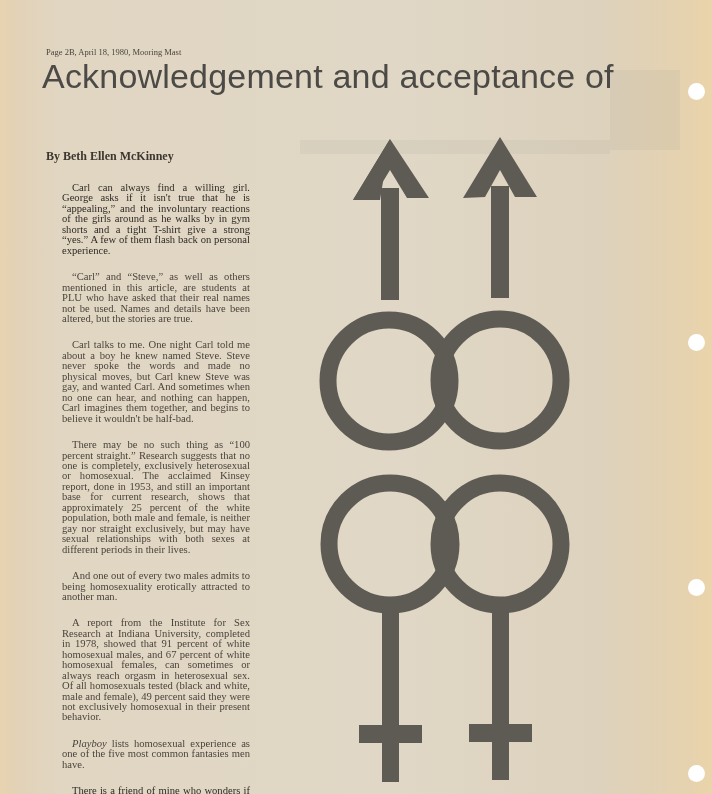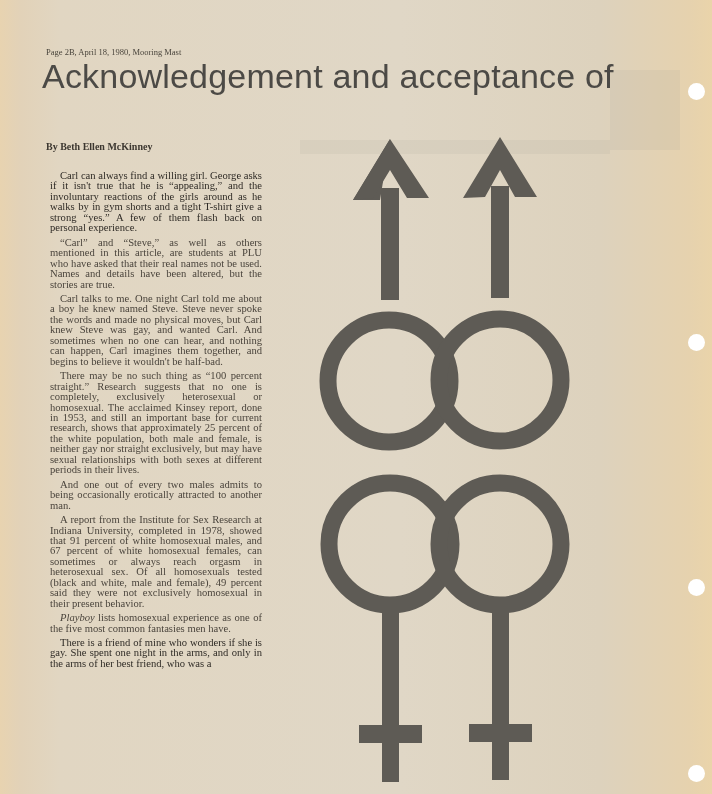--- a/index.html
+++ b/index.html
@@ -19,28 +19,28 @@
     font-size: 8.5px; color: #4a453c; letter-spacing: 0;
   }
   .headline {
     position: absolute; left: 42px; top: 60px; width: 620px;
     font-family: "Liberation Sans", "DejaVu Sans", sans-serif;
     font-size: 34px; line-height: 33px; color: #4c4a46; font-weight: normal;
     letter-spacing: 0.2px; margin: 0;
   }
   .headline span { display: block; }
   .byline {
-    position: absolute; left: 46px; top: 141px;
-    font-size: 10px; font-weight: bold; color: #3c3730;
+    position: absolute; left: 46px; top: 149px;
+    font-size: 12px; font-weight: bold; color: #3c3730;
   }
   .article {
     position: absolute; left: 46px; top: 167px; width: 220px;
     font-size: 10.6px; line-height: 10.45px; text-align: justify; color: #4a443c;
   }
-  .article p { margin: 4px; text-indent: 10px; }
+  .article p { margin: 16px; text-indent: 10px; }
   .article p.lead { color: #2e2a25; }
   .article em { }
   .graphic { position: absolute; left: 0; top: 0; }
   .hole {
     position: absolute; width: 17px; height: 17px; border-radius: 50%;
     background: #ffffff; left: 688px;
   }
   .ghost {
     position: absolute; background: rgba(150,150,140,0.10);
   }
@@ -59,21 +59,21 @@
     <span>Acknowledgement  and  acceptance  of</span>
   </h1>
 
   <div class="byline">By Beth Ellen McKinney</div>
 
   <div class="article">
     <p class="lead">Carl can always find a willing girl. George asks if it isn't true that he is “appealing,” and the involuntary reactions of the girls around as he walks by in gym shorts and a tight T-shirt give a strong “yes.” A few of them flash back on personal experience.</p>
     <p>“Carl” and “Steve,” as well as others mentioned in this article, are students at PLU who have asked that their real names not be used. Names and details have been altered, but the stories are true.</p>
     <p>Carl talks to me. One night Carl told me about a boy he knew named Steve. Steve never spoke the words and made no physical moves, but Carl knew Steve was gay, and wanted Carl. And sometimes when no one can hear, and nothing can happen, Carl imagines them together, and begins to believe it wouldn't be half-bad.</p>
     <p>There may be no such thing as “100 percent straight.” Research suggests that no one is completely, exclusively heterosexual or homosexual. The acclaimed Kinsey report, done in 1953, and still an important base for current research, shows that approximately 25 percent of the white population, both male and female, is neither gay nor straight exclusively, but may have sexual relationships with both sexes at different periods in their lives.</p>
-    <p>And one out of every two males admits to being occasionally erotically attracted to another man.</p>
+    <p>And one out of every two males admits to being homosexuality erotically attracted to another man.</p>
     <p>A report from the Institute for Sex Research at Indiana University, completed in 1978, showed that 91 percent of white homosexual males, and 67 percent of white homosexual females, can sometimes or always reach orgasm in heterosexual sex. Of all homosexuals tested (black and white, male and female), 49 percent said they were not exclusively homosexual in their present behavior.</p>
     <p><em>Playboy</em><span> lists homosexual experience as one of the five most common fantasies men have.</span></p>
     <p class="lead">There is a friend of mine who wonders if she is gay. She spent one night in the arms, and only in the arms of her best friend, who was a</p>
   </div>
 
   <svg class="graphic" width="712" height="794" viewBox="0 0 712 794">
     <g fill="#5e5b55" stroke="none">
 
       <polygon points="390,139 353,200 380,200 380,200"></polygon>
       <polygon points="390,139 429,198 407,198 390,170 373,198 353,200"></polygon>

